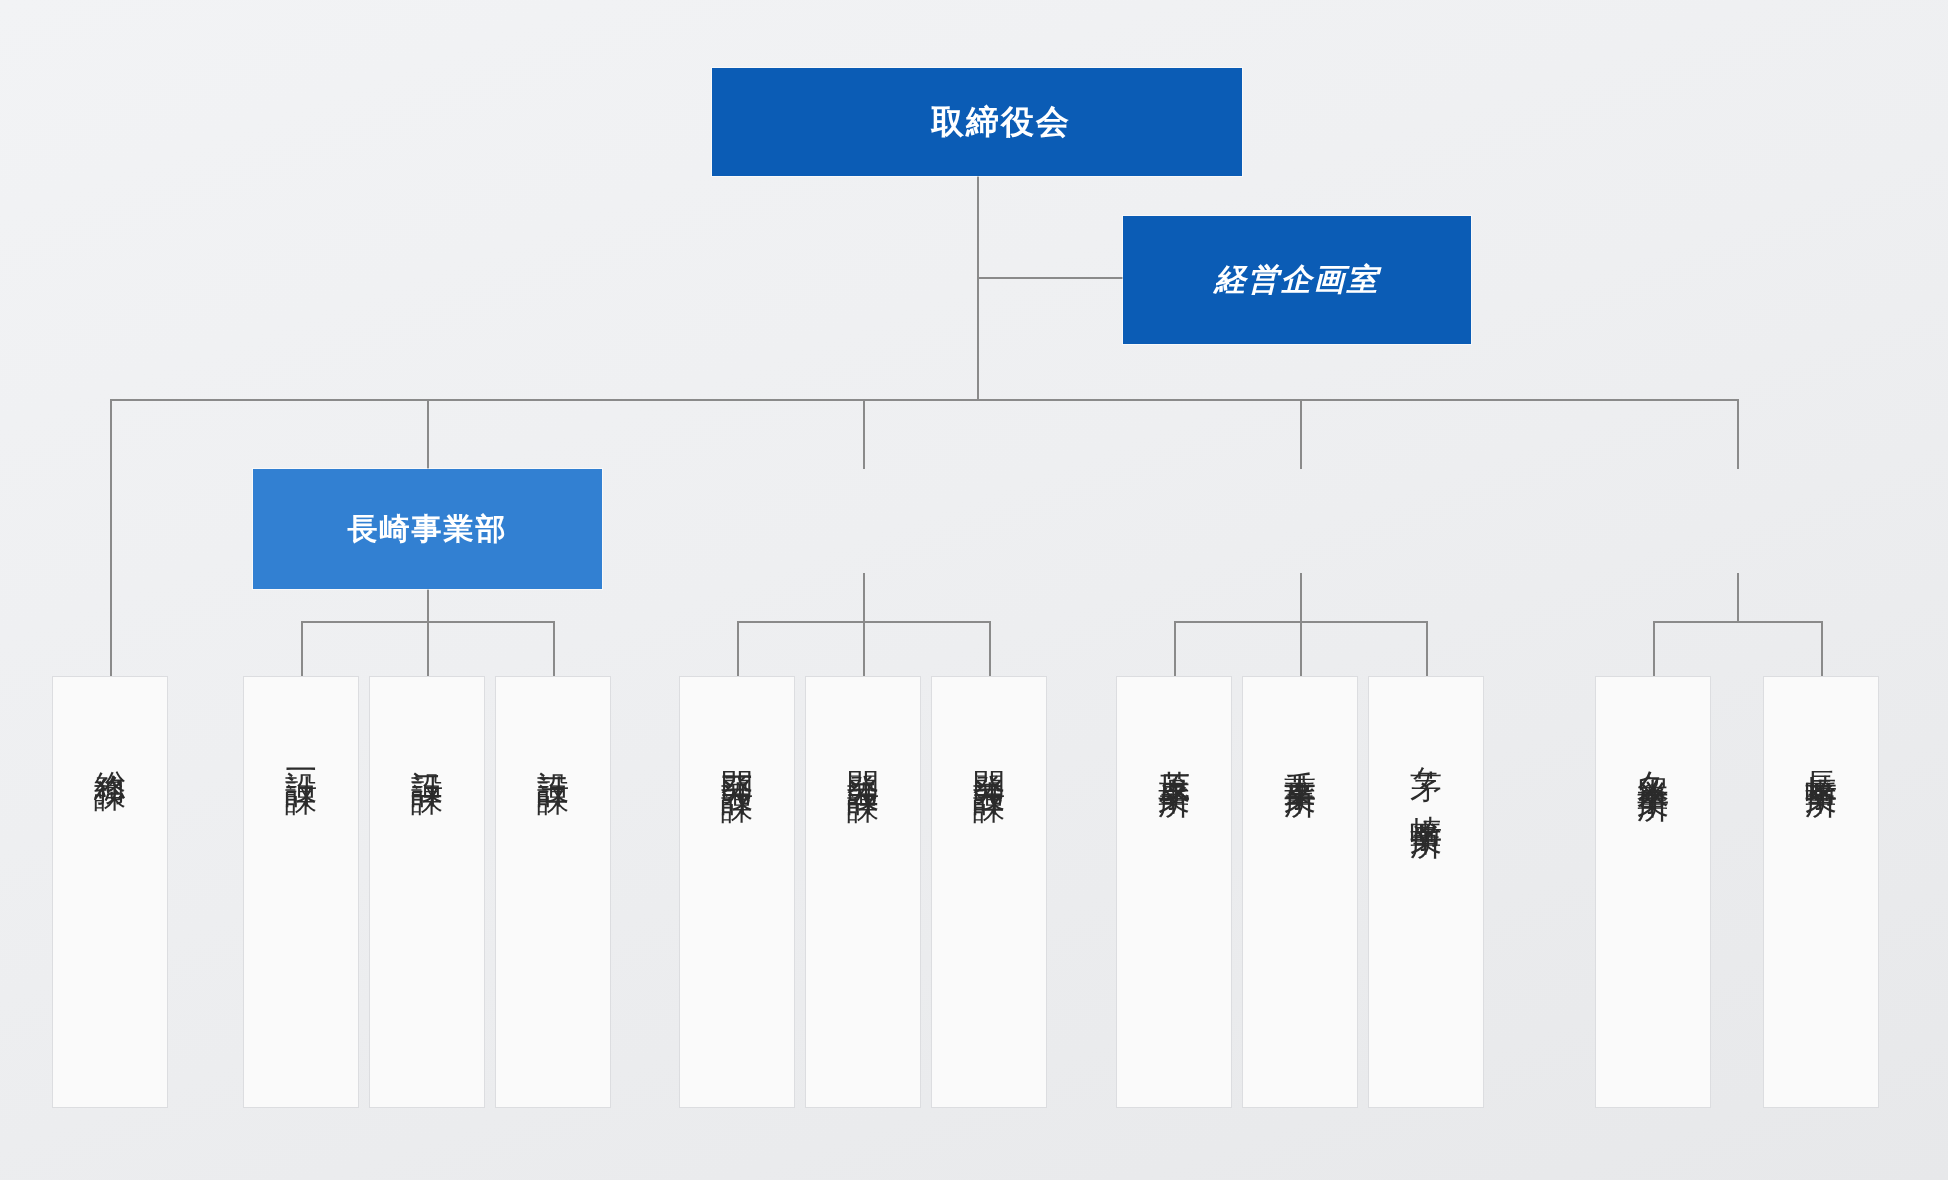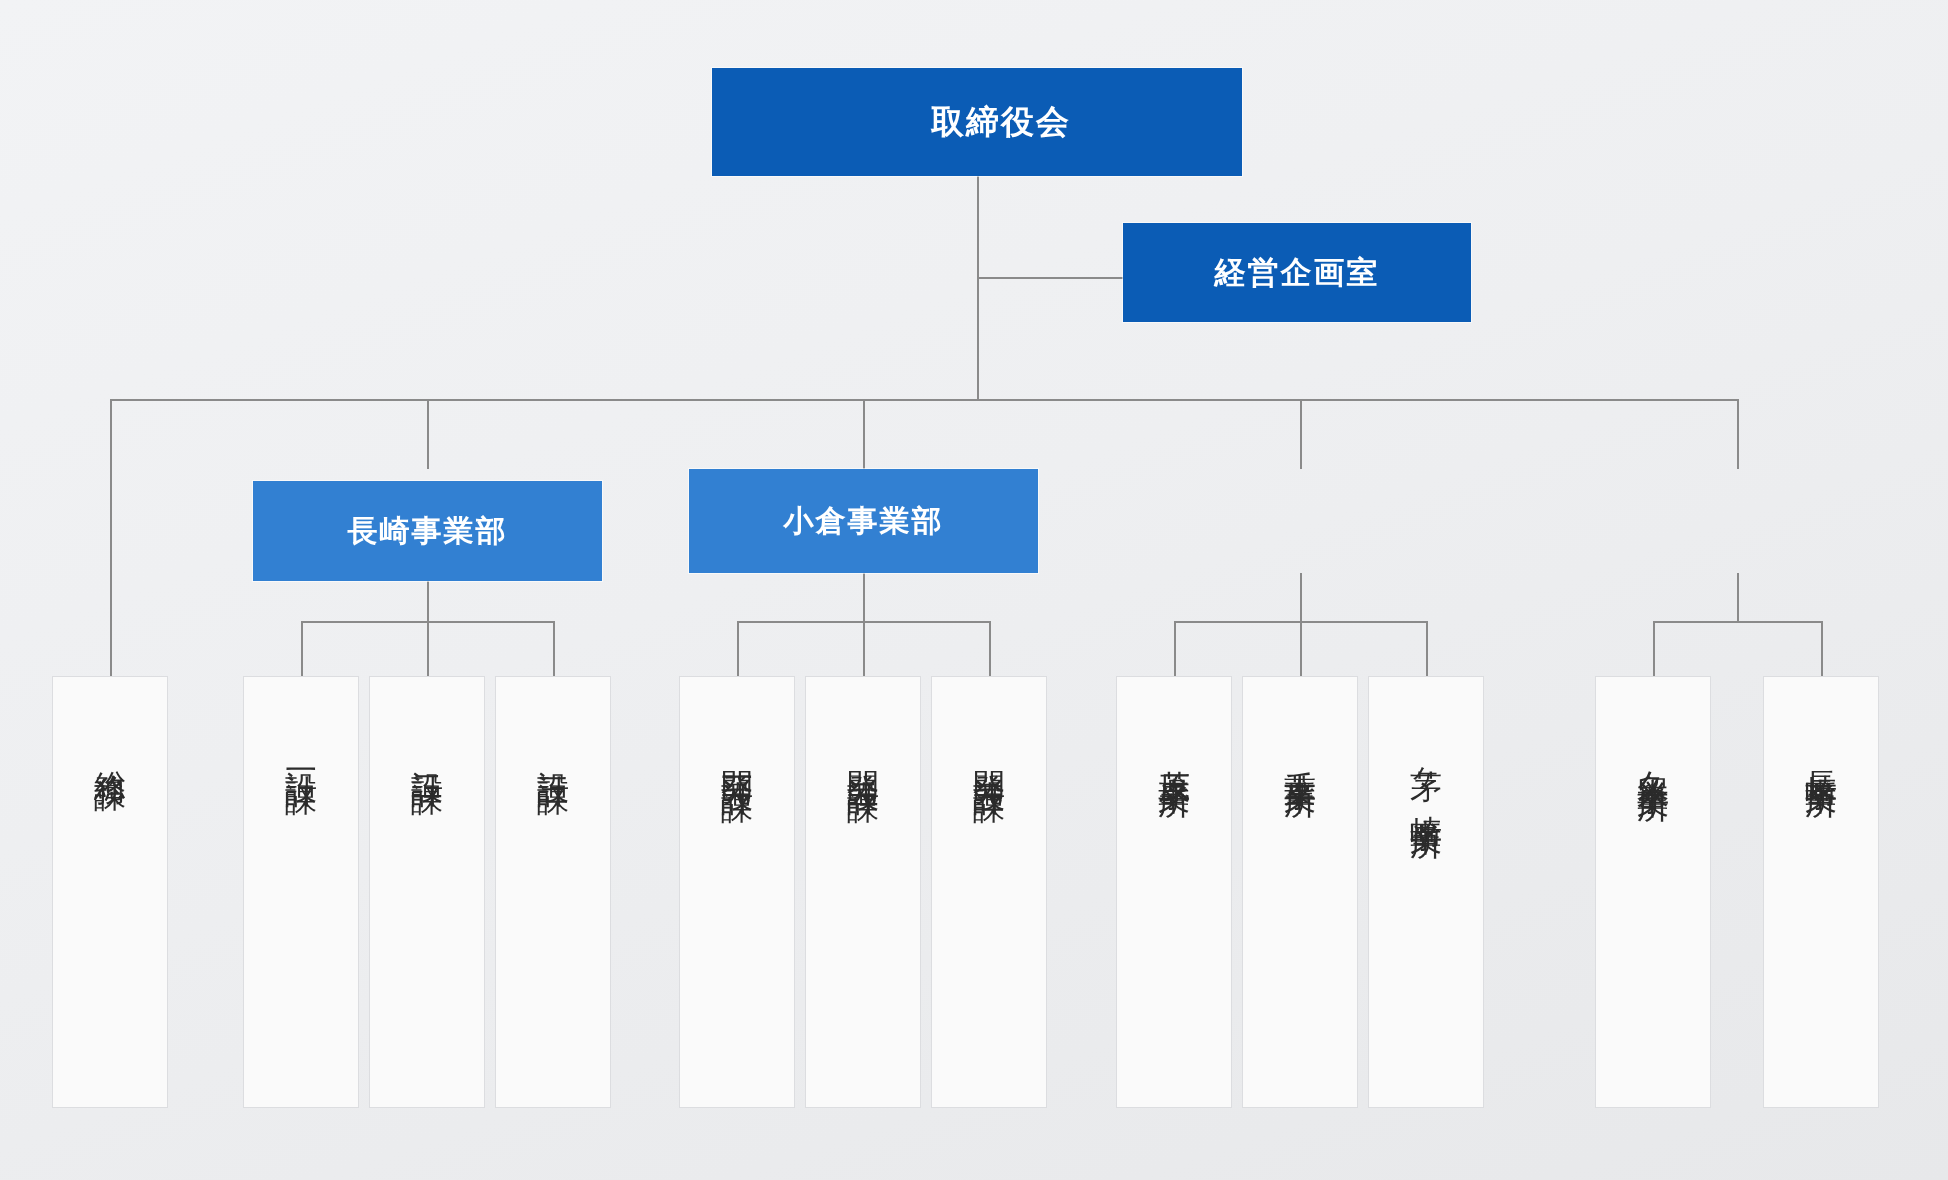--- a/index.html
+++ b/index.html
@@ -123,25 +123,24 @@
   <div class="line v" style="left:1300px; top:621px; height:55px;"></div>
   <div class="line v" style="left:1426px; top:621px; height:55px;"></div>
 
   <div class="line v" style="left:1737px; top:573px; height:48px;"></div>
   <div class="line h" style="left:1653px; top:621px; width:169px;"></div>
   <div class="line v" style="left:1653px; top:621px; height:55px;"></div>
   <div class="line v" style="left:1821px; top:621px; height:55px;"></div>
 
   <div class="node root" style="left:712px; top:68px; width:530px; height:108px;">取締役会</div>
 
-  <div class="node staff" style="left:1123px; top:223px; width:348px; height:99px;">経営企画室</div>
+  <div class="node staff" style="left:1123px; top:216px; width:348px; height:128px;font-style:italic;">経営企画室</div>
 
-  <div class="node division" style="left:253px; top:469px; width:349px; height:100px;margin-top:12px;">長崎事業部</div>
+  <div class="node division" style="left:253px; top:469px; width:349px; height:120px;">長崎事業部</div>
 
-  <div class="node division" style="left:689px; top:469px; width:349px; height:104px;">小倉事業部</div>
 
 
 
   <div class="node leaf" style="left:52px; top:676px; width:116px; height:432px;">
     <span class="vtext">総務課</span>
   </div>
 
   <div class="node leaf" style="left:243px; top:676px; width:116px; height:432px;">
     <span class="vtext">設計一課</span>
   </div>

